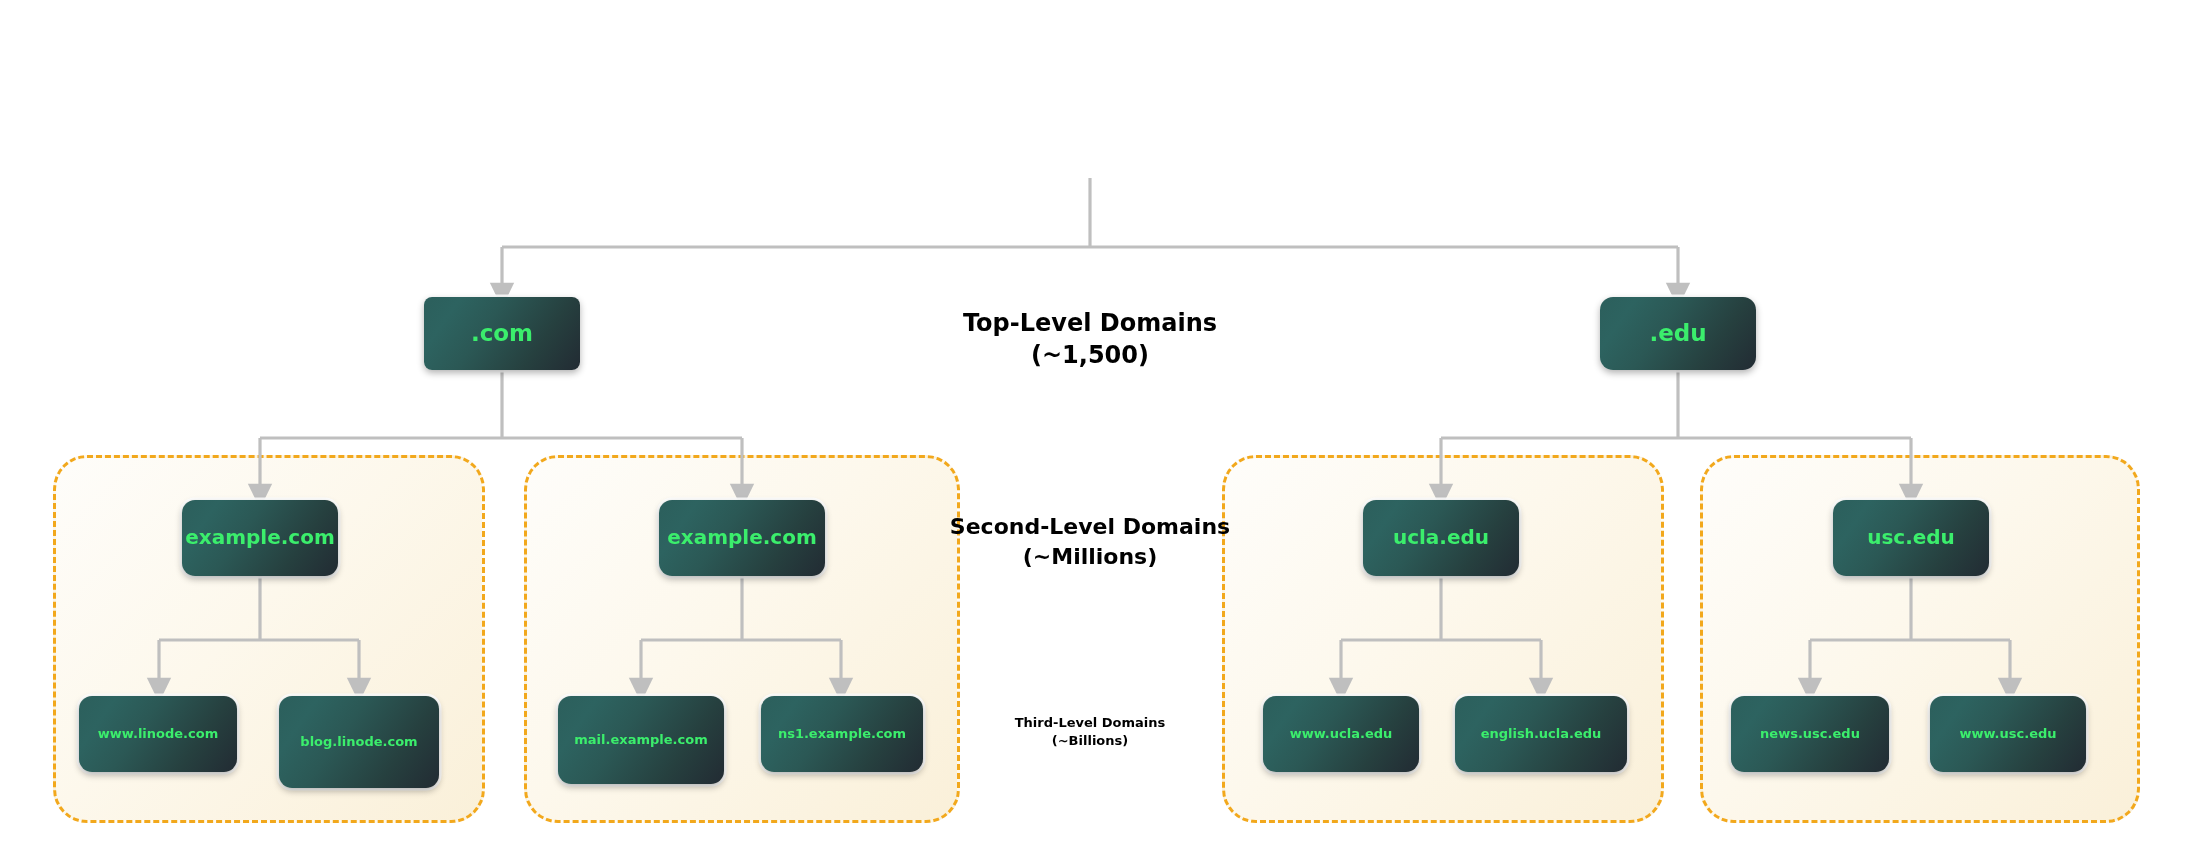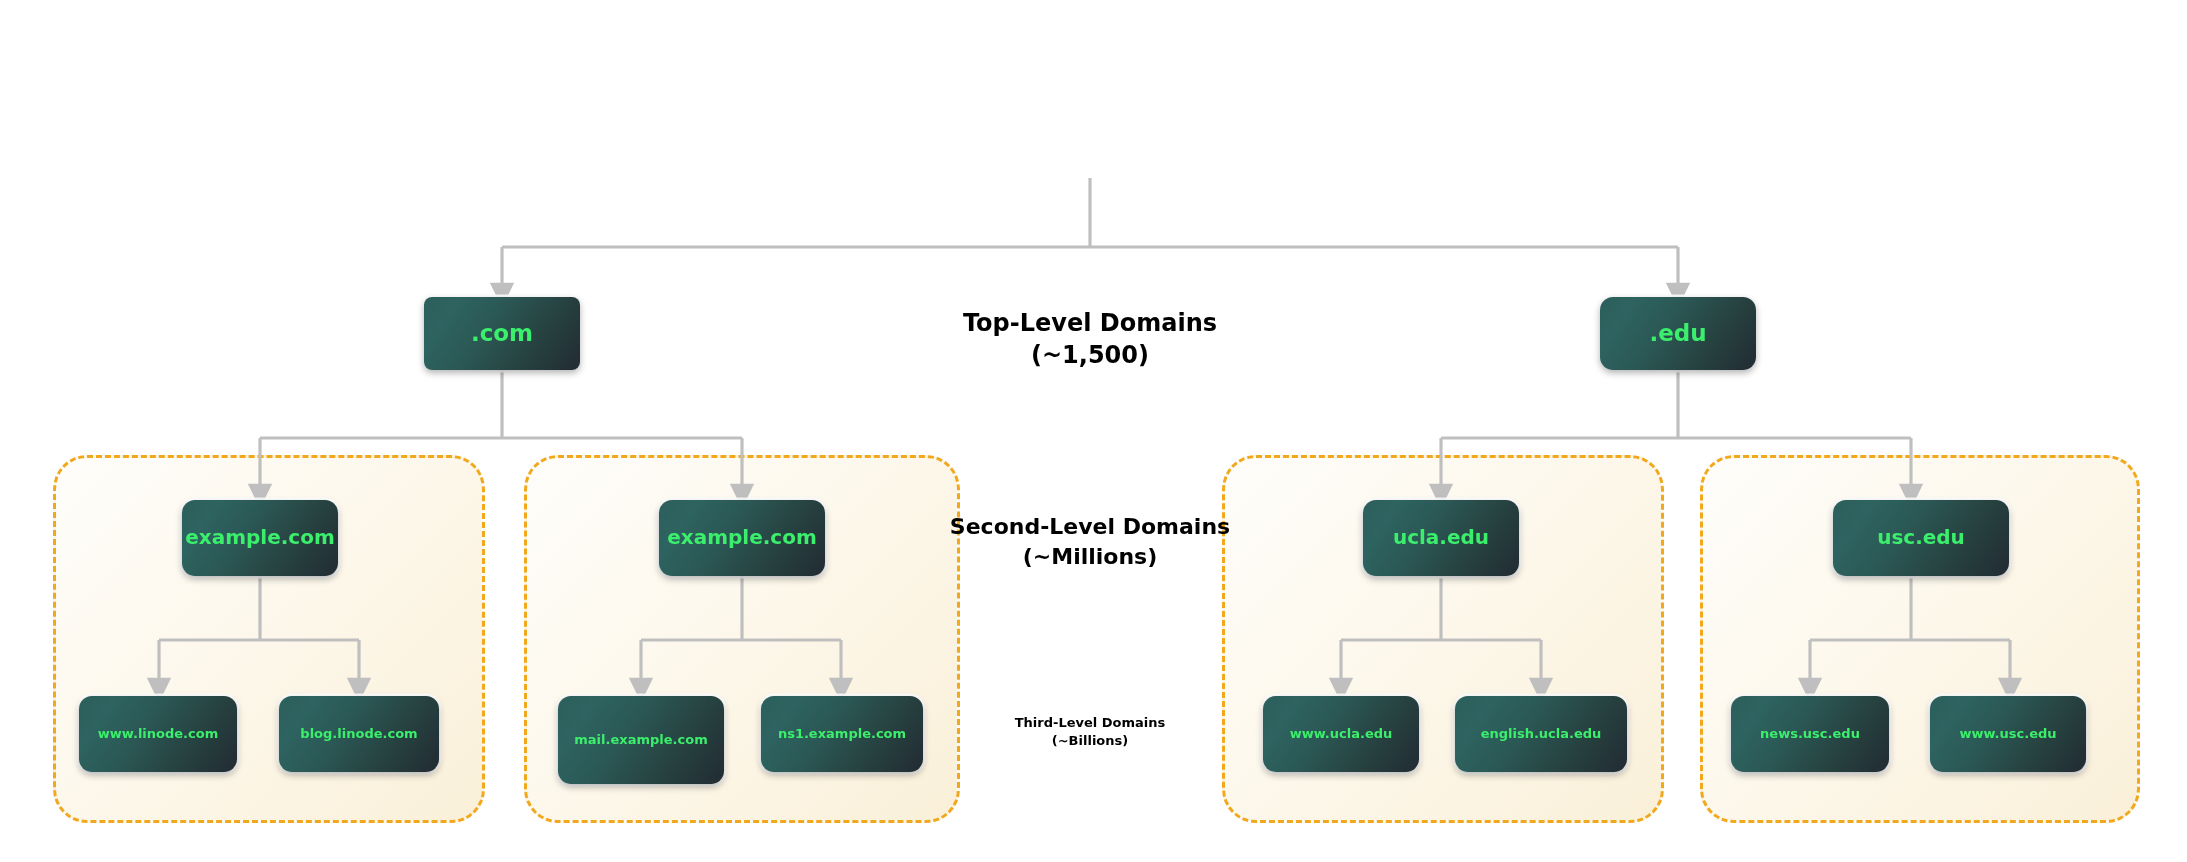--- a/index.html
+++ b/index.html
@@ -160,28 +160,28 @@
 
   <div class="node sld" style="left:182px; top:500px; width:156px; height:76px;">
     <span>example.com</span>
   </div>
   <div class="node sld" style="left:659px; top:500px; width:166px; height:76px;">
     <span>example.com</span>
   </div>
   <div class="node sld" style="left:1363px; top:500px; width:156px; height:76px;">
     <span>ucla.edu</span>
   </div>
-  <div class="node sld" style="left:1833px; top:500px; width:176px; height:76px;">
+  <div class="node sld" style="left:1833px; top:500px; width:156px; height:76px;">
     <span>usc.edu</span>
   </div>
 
   <div class="node third" style="left:79px; top:696px; width:158px; height:76px;">
     <span>www.linode.com</span>
   </div>
-  <div class="node third" style="left:279px; top:696px; width:160px; height:76px;">
+  <div class="node third" style="left:279px; top:696px; width:160px; height:92px;">
     <span>blog.linode.com</span>
   </div>
 
   <div class="node third" style="left:558px; top:696px; width:166px; height:88px;">
     <span>mail.example.com</span>
   </div>
   <div class="node third" style="left:761px; top:696px; width:162px; height:76px;">
     <span>ns1.example.com</span>
   </div>
 

